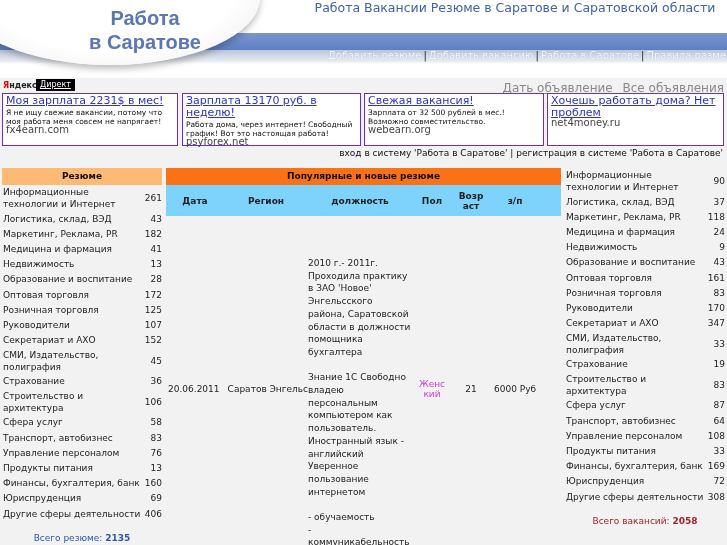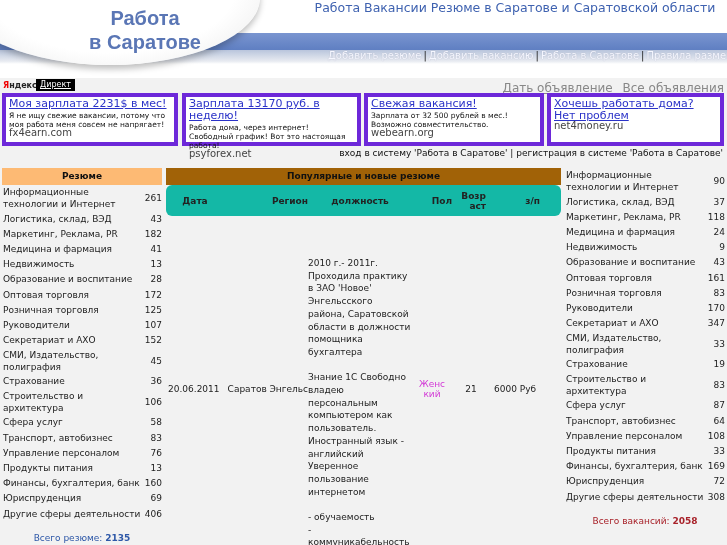--- a/index.html
+++ b/index.html
@@ -15,21 +15,21 @@
   .nav { position: absolute; left: 328px; top: 50px; width: 417px; font-size: 10px; color: #fff; white-space: nowrap; }
   .nav a { color: #f5f7ff; text-decoration: none; text-shadow: 0 0 1px #aab; }
   .nav .sep { color: #222; margin: 0 2px; }
   
   .ybar { position: absolute; left: 0; top: 79px; width: 727px; height: 13px; }
   .ylogo { position: absolute; left: 3px; top: 2px; font-size: 8px; font-weight: bold; color: #222; }
   .ylogo .ya { color: #e00; }
   .direct { position: absolute; left: 36px; top: 0px; height: 12px; padding: 0 4px; background: #000000; color: #fff; font-size: 8px; line-height: 12px; text-decoration: underline; }
   .ylinks { position: absolute; right: 3px; top: 2px; font-size: 12px; color: #888; }
   .ylinks a { color: #888; text-decoration: underline; margin-left: 6px; }
-  .ad { position: absolute; top: 93px; height: 53px; background: #fff; border: 4px solid #6d28d9; padding: 1px 3px; }
+  .ad { position: absolute; top: 93px; height: 53px; background: #fff; border: 1px solid #6d28d9; padding: 1px 3px; }
   .ad .t { display: block; color: #2b33c8; text-decoration: underline; font-size: 11px; line-height: 12px; }
   .ad .d { display: block; font-size: 7.5px; line-height: 9px; color: #111; margin-top: 1px; }
   .ad .u { display: block; font-size: 10px; color: #444; line-height: 8px; }
   .login { position: absolute; right: 4px; top: 148px; font-size: 9px; color: #111; }
   .login a { color: #111; text-decoration: none; }
   
   .col-left { position: absolute; left: 2px; top: 168px; width: 160px; }
   .col-right { position: absolute; left: 565px; top: 168px; width: 160px; }
   .col-head { height: 17px; text-align: center; font-weight: bold; font-size: 9px; line-height: 17px; color: #111; }
   .col-left .col-head { background: #fdba74; }
@@ -38,23 +38,23 @@
   .cat .n { text-align: right; min-width: 20px; }
   .cat .l { flex: 1; }
   .cat.one { height: 15.2px; }
   .cat.two { height: 26px; }
   .total { text-align: center; margin-top: 12px; font-size: 9px; }
   .col-left .total { color: #2e58a8; }
   .col-right .total { color: #a8222a; }
   .total b { font-weight: bold; }
   
   .center { position: absolute; left: 166px; top: 168px; width: 395px; }
-  .center .col-head { background: #a16207; }
-  .thead { display: flex; height: 31px; background: #14b8a6; font-weight: bold; font-size: 9px; align-items: center; border-radius: 6px; }
-  .thead div { text-align: right; }
+  .center .col-head { background: #f97316; }
+  .thead { display: flex; height: 31px; background: #7dd3fc; font-weight: bold; font-size: 9px; align-items: center; }
+  .thead div { text-align: center; }
   .row { display: flex; align-items: center; height: 346px; overflow: hidden; }
   .c-date { width: 58px; text-align: left; padding-left: 2px; }
   .c-reg { width: 84px; text-align: right; }
   .c-pos { width: 104px; text-align: left; }
   .c-sex { width: 40px; text-align: center; }
   .c-age { width: 38px; text-align: center; }
   .c-pay { width: 50px; text-align: center; }
   .row .c-pos { font-size: 9px; line-height: 12.7px; align-self: flex-start; padding-top: 41px; }
   .row .c-sex { color: #d23ad6; }
   .row .c-date, .row .c-reg, .row .c-age, .row .c-pay { font-size: 9px; }

